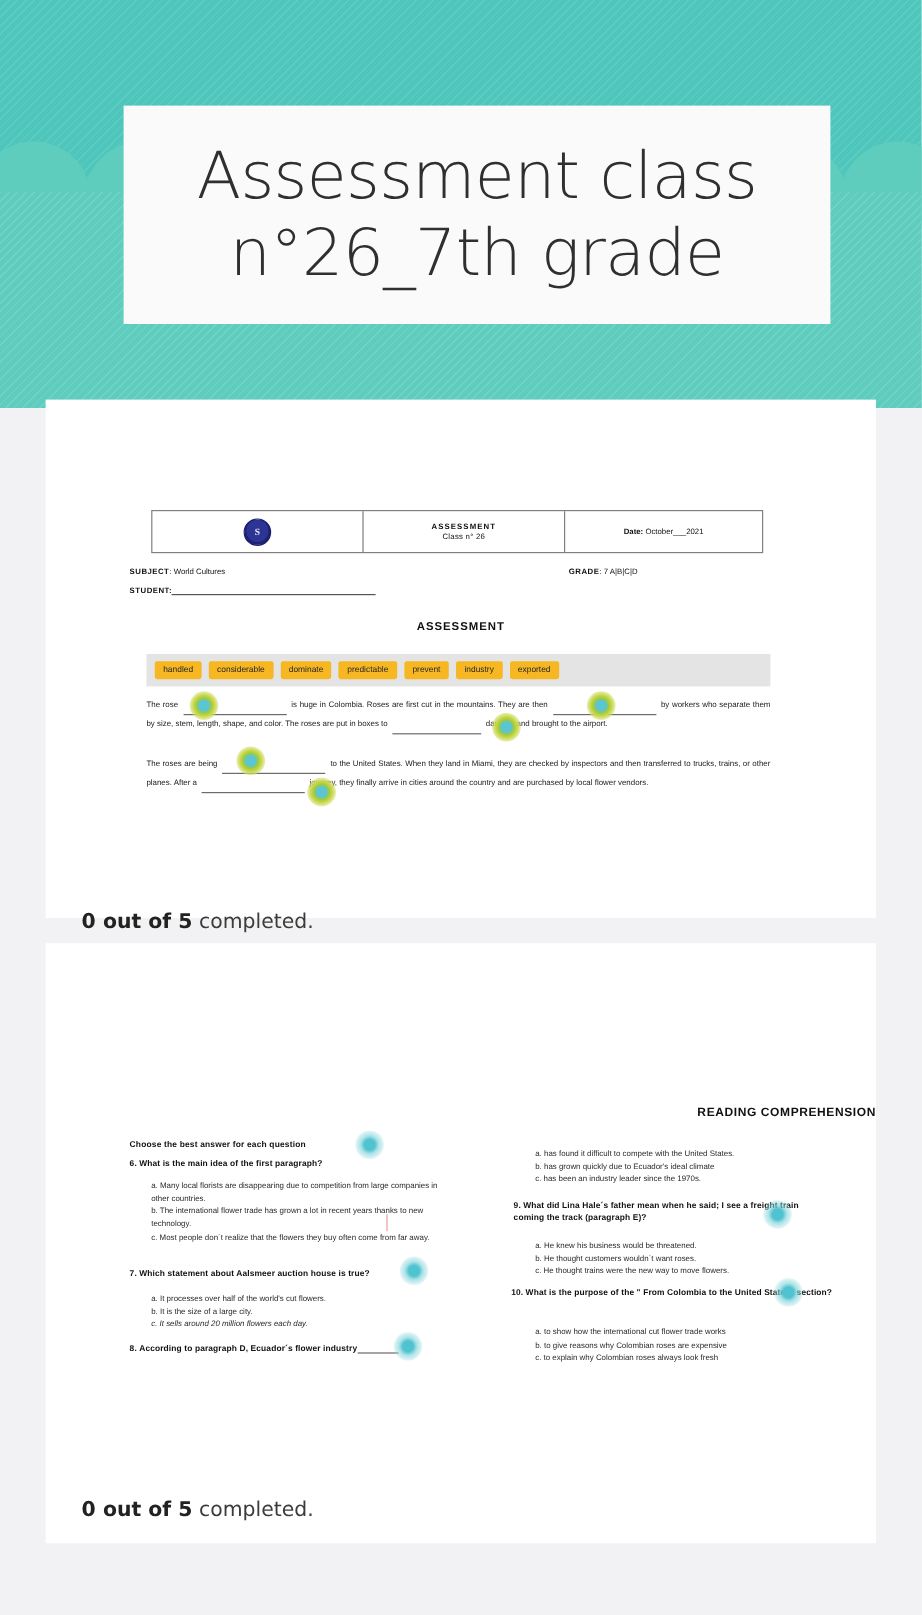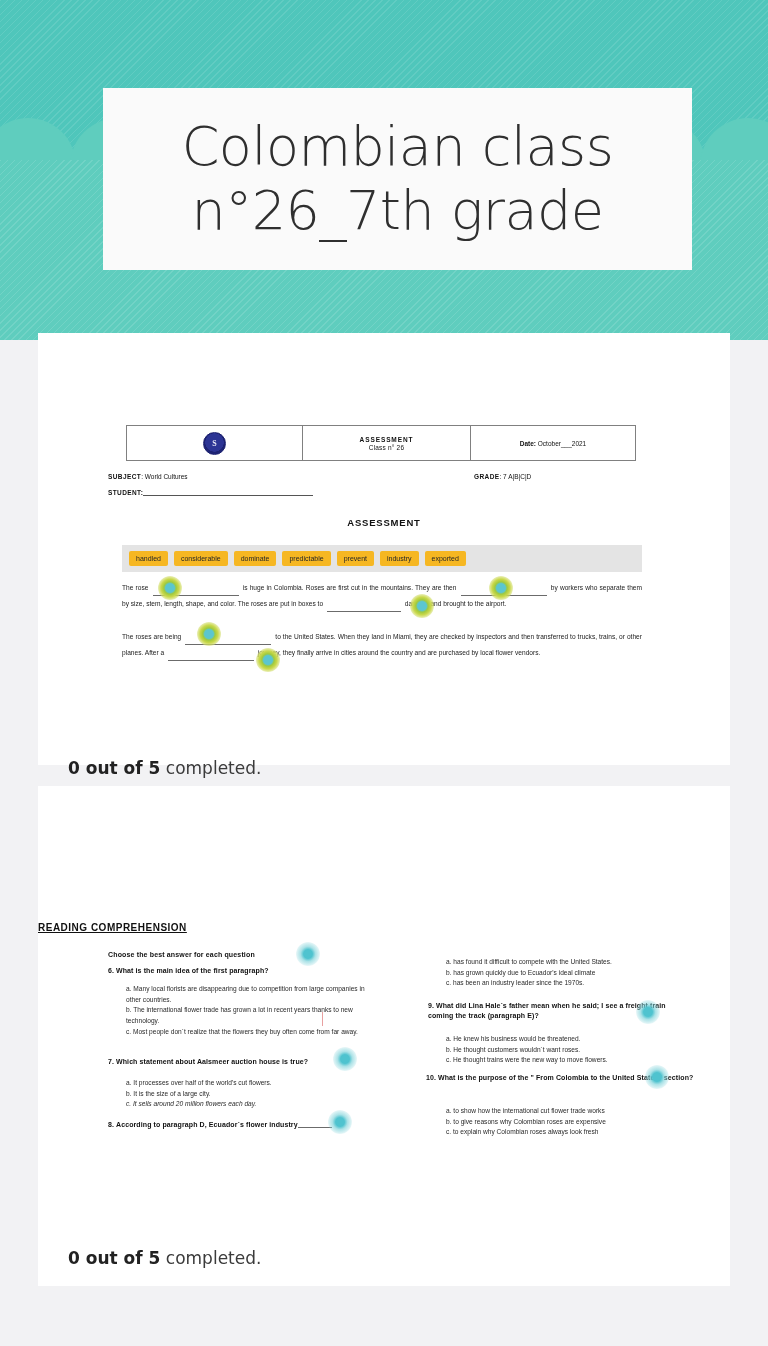--- a/index.html
+++ b/index.html
@@ -128,22 +128,22 @@
       rgba(214,224,120,.55) 70%, rgba(214,224,120,0) 78%);
   }
   .dot.tl{
     background:radial-gradient(circle,
       #4fc3cf 0%, #4fc3cf 26%,
       rgba(120,208,216,.62) 44%,
       rgba(150,218,224,.32) 66%, rgba(160,220,226,0) 78%);
   }
   
   .rc-title{
-    position:absolute;left:0;top:136px;width:692px;text-align:left;
-    font-size:10px;font-weight:700;letter-spacing:.5px;color:#111;text-decoration:underline;
+    position:absolute;left:0;top:136px;width:692px;text-align:right;
+    font-size:10px;font-weight:700;letter-spacing:.5px;color:#111;
   }
   .rc-instr{
     position:absolute;left:70px;top:165px;font-size:7px;font-weight:700;color:#111;letter-spacing:.15px;
   }
   .q{position:absolute;font-size:7px;color:#111;}
   .q .qn{font-weight:700;letter-spacing:.1px;}
   .opts{position:absolute;font-size:6.6px;color:#2a2a2a;line-height:1.62;}
   .opts .ol{font-style:italic;}
   .col-left{left:70px;width:260px;}
   .col-right{left:390px;width:265px;}
@@ -165,21 +165,21 @@
     <span style="left:520px"></span>
       <span style="left:610px"></span>
       <span style="left:700px"></span>
   </div>
   <div class="lower">
     <div class="stripes2"></div>
   </div>
 </div>
 
 <div class="title-card">
-  <div class="title-text">Colombian class n°26_7th grade</div>
+  <div class="title-text">Assessment class n°26_7th grade</div>
 </div>
 
 <div class="sheet one">
   <div class="doc">
 
     <div class="hdr-table">
       <div class="hdr-cell c1">
         <div class="seal">S</div>
       </div>
       <div class="hdr-cell c2">

